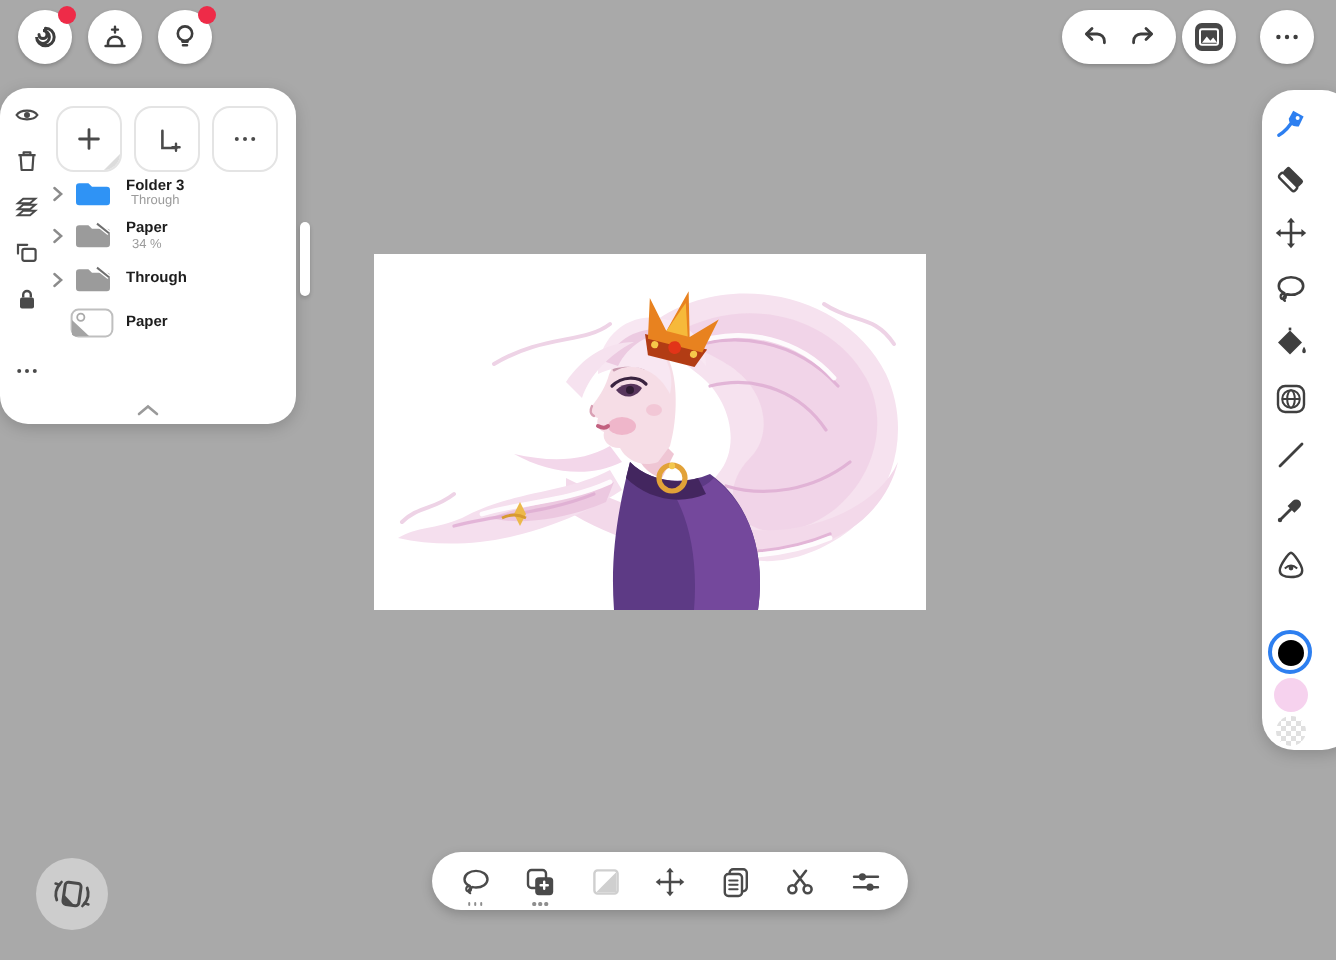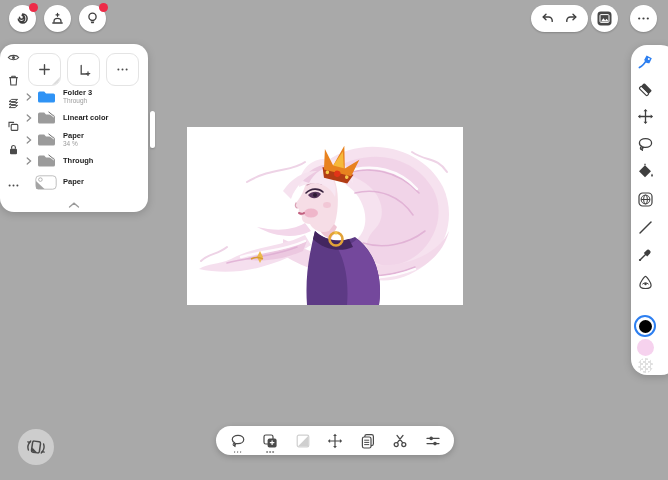--- a/index.html
+++ b/index.html
@@ -15,21 +15,21 @@
   
   .layers-panel{position:absolute;left:0;top:44px;width:148px;height:168px;background:#fff;
         border-radius:14px;box-shadow:0 2px 8px rgba(0,0,0,.18);}
   .side-strip{position:absolute;left:0;top:7px;width:26px;display:flex;flex-direction:column;align-items:center;gap:10px;}
   .side-strip .ic{display:block;}
   .hdr-btns{position:absolute;left:28px;top:9px;display:flex;gap:6px;}
   .hbtn{position:relative;width:31px;height:31px;border:1px solid #e4e4e4;border-radius:9px;background:#fff;
         display:flex;align-items:center;justify-content:center;overflow:hidden;}
   .fold{position:absolute;right:0;bottom:0;width:0;height:0;border-left:8px solid transparent;border-bottom:8px solid #dcdcdc;}
   .rows{position:absolute;left:24px;top:42px;right:4px;}
-  .lrow{display:flex;align-items:center;height:21.5px;cursor:default;}
+  .lrow{display:flex;align-items:center;height:21.5px;cursor:default;text-align:center;}
   .chev{width:10px;display:flex;justify-content:center;}
   .licon{width:24px;display:flex;justify-content:center;}
   .ltxt{margin-left:5px;line-height:1.15;}
   .lname{font-size:7.5px;font-weight:700;color:#1d1d1d;}
   .lsub{font-size:6.5px;color:#9b9b9b;}
   .collapse{position:absolute;left:0;right:0;bottom:4px;display:flex;justify-content:center;}
   .handle{position:absolute;left:150px;top:111px;width:5px;height:37px;border-radius:3px;background:#fff;
           box-shadow:0 1px 2px rgba(0,0,0,.18);}
   
   .canvas{position:absolute;left:187px;top:127px;width:276px;height:178px;background:#fff;}
@@ -167,37 +167,20 @@
           <svg width="19" height="14" viewBox="0 0 19 14">
             <path d="M1 3.2 A1.6 1.6 0 0 1 2.6 1.6 h4.6 l1.8 1.8 h7.4 A1.6 1.6 0 0 1 18 5 v6 a1.6 1.6 0 0 1 -1.6 1.6 H2.6 A1.6 1.6 0 0 1 1 11 Z" fill="#2f93f5"></path>
           </svg>
         </span>
         <span class="ltxt">
           <div class="lname">Folder 3</div>
           <div class="lsub">Through</div>
         </span>
       </div>
 
-      <div class="lrow">
-        <span class="chev">
-          <svg width="6" height="8" viewBox="0 0 6 8">
-              <path d="M1.2 1 L4.6 4 L1.2 7" fill="none" stroke="#8b8b8b" stroke-width="1.2" stroke-linecap="round"></path>
-            </svg>
-        </span>
-        <span class="licon">
-          <svg width="19" height="14" viewBox="0 0 19 14">
-            <path d="M1 3.2 A1.6 1.6 0 0 1 2.6 1.6 h4.6 l1.8 1.8 h7.4 A1.6 1.6 0 0 1 18 5 v6 a1.6 1.6 0 0 1 -1.6 1.6 H2.6 A1.6 1.6 0 0 1 1 11 Z" fill="#9b9b9b"></path>
-            <path d="M11.5 0.8 L17.5 5.6" stroke="#fff" stroke-width="2.4"></path>
-            <path d="M11.5 0.8 L17.5 5.6" stroke="#6e6e6e" stroke-width="1"></path>
-          </svg>
-        </span>
-        <span class="ltxt">
-          <div class="lname">Lineart color</div>
-        </span>
-      </div>
 
       <div class="lrow">
         <span class="chev">
           <svg width="6" height="8" viewBox="0 0 6 8">
               <path d="M1.2 1 L4.6 4 L1.2 7" fill="none" stroke="#8b8b8b" stroke-width="1.2" stroke-linecap="round"></path>
             </svg>
         </span>
         <span class="licon">
           <svg width="19" height="14" viewBox="0 0 19 14">
             <path d="M1 3.2 A1.6 1.6 0 0 1 2.6 1.6 h4.6 l1.8 1.8 h7.4 A1.6 1.6 0 0 1 18 5 v6 a1.6 1.6 0 0 1 -1.6 1.6 H2.6 A1.6 1.6 0 0 1 1 11 Z" fill="#9b9b9b"></path>

